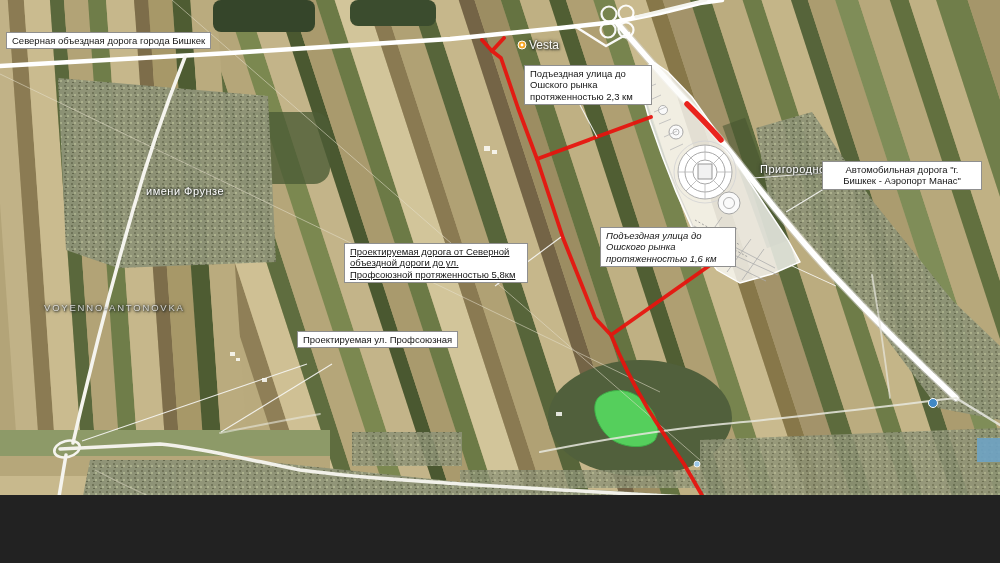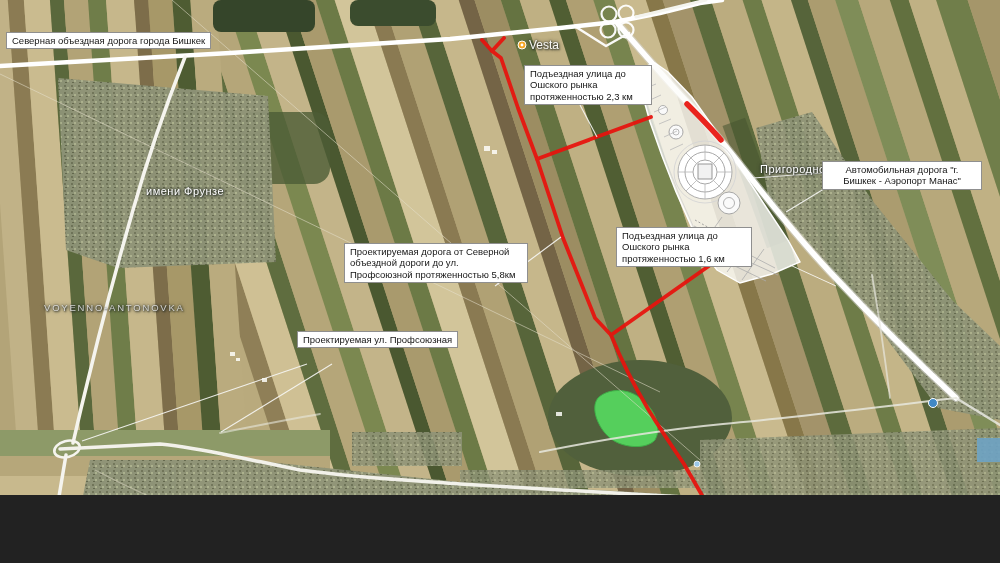--- a/index.html
+++ b/index.html
@@ -237,22 +237,22 @@
     <circle cx="522" cy="45" r="1.4" fill="#ffffff"></circle>
     <circle cx="933" cy="403" r="4.5" fill="#3f88c5" stroke="#ffffff" stroke-width="1"></circle>
     <circle cx="697" cy="464" r="3" fill="#9bc7e8" stroke="#ffffff" stroke-width=".8"></circle>
     <rect x="977" y="438" width="23" height="24" fill="#6ea3c4" opacity=".9"></rect>
   </g>
 </svg>
 
 <div class="callout nowrap" style="left:6px;top:32px;">Северная объездная дорога города Бишкек</div>
 <div class="callout" style="left:524px;top:65px;width:116px;">Подъездная улица до Ошского рынка протяженностью 2,3 км</div>
 <div class="callout center" style="left:822px;top:161px;width:148px;">Автомобильная дорога "г. Бишкек - Аэропорт Манас"</div>
-<div class="callout" style="left:616px;top:227px;width:124px;">Подъездная улица до Ошского рынка протяженностью 1,6 км</div>
-<div class="callout" style="left:344px;top:243px;width:172px;">Проектируемая дорога от Северной объездной дороги до ул. Профсоюзной протяженностью 5,8км</div>
+<div class="callout" style="left:600px;top:227px;width:124px;font-style:italic;">Подъездная улица до Ошского рынка протяженностью 1,6 км</div>
+<div class="callout" style="left:344px;top:243px;width:172px;text-decoration:underline;">Проектируемая дорога от Северной объездной дороги до ул. Профсоюзной протяженностью 5,8км</div>
 <div class="callout nowrap" style="left:297px;top:331px;">Проектируемая ул. Профсоюзная</div>
 
 <div class="place place-town" style="left:146px;top:150px;margin-top:35px;">имени Фрунзе</div>
 <div class="place place-area" style="left:44px;top:302px;">VOYENNO-ANTONOVKA</div>
 <div class="place place-town" style="left:760px;top:163px;">Пригородное</div>
 <div class="place place-poi" style="left:529px;top:38px;">Vesta</div>
 
 </div>
 
 </body></html>

